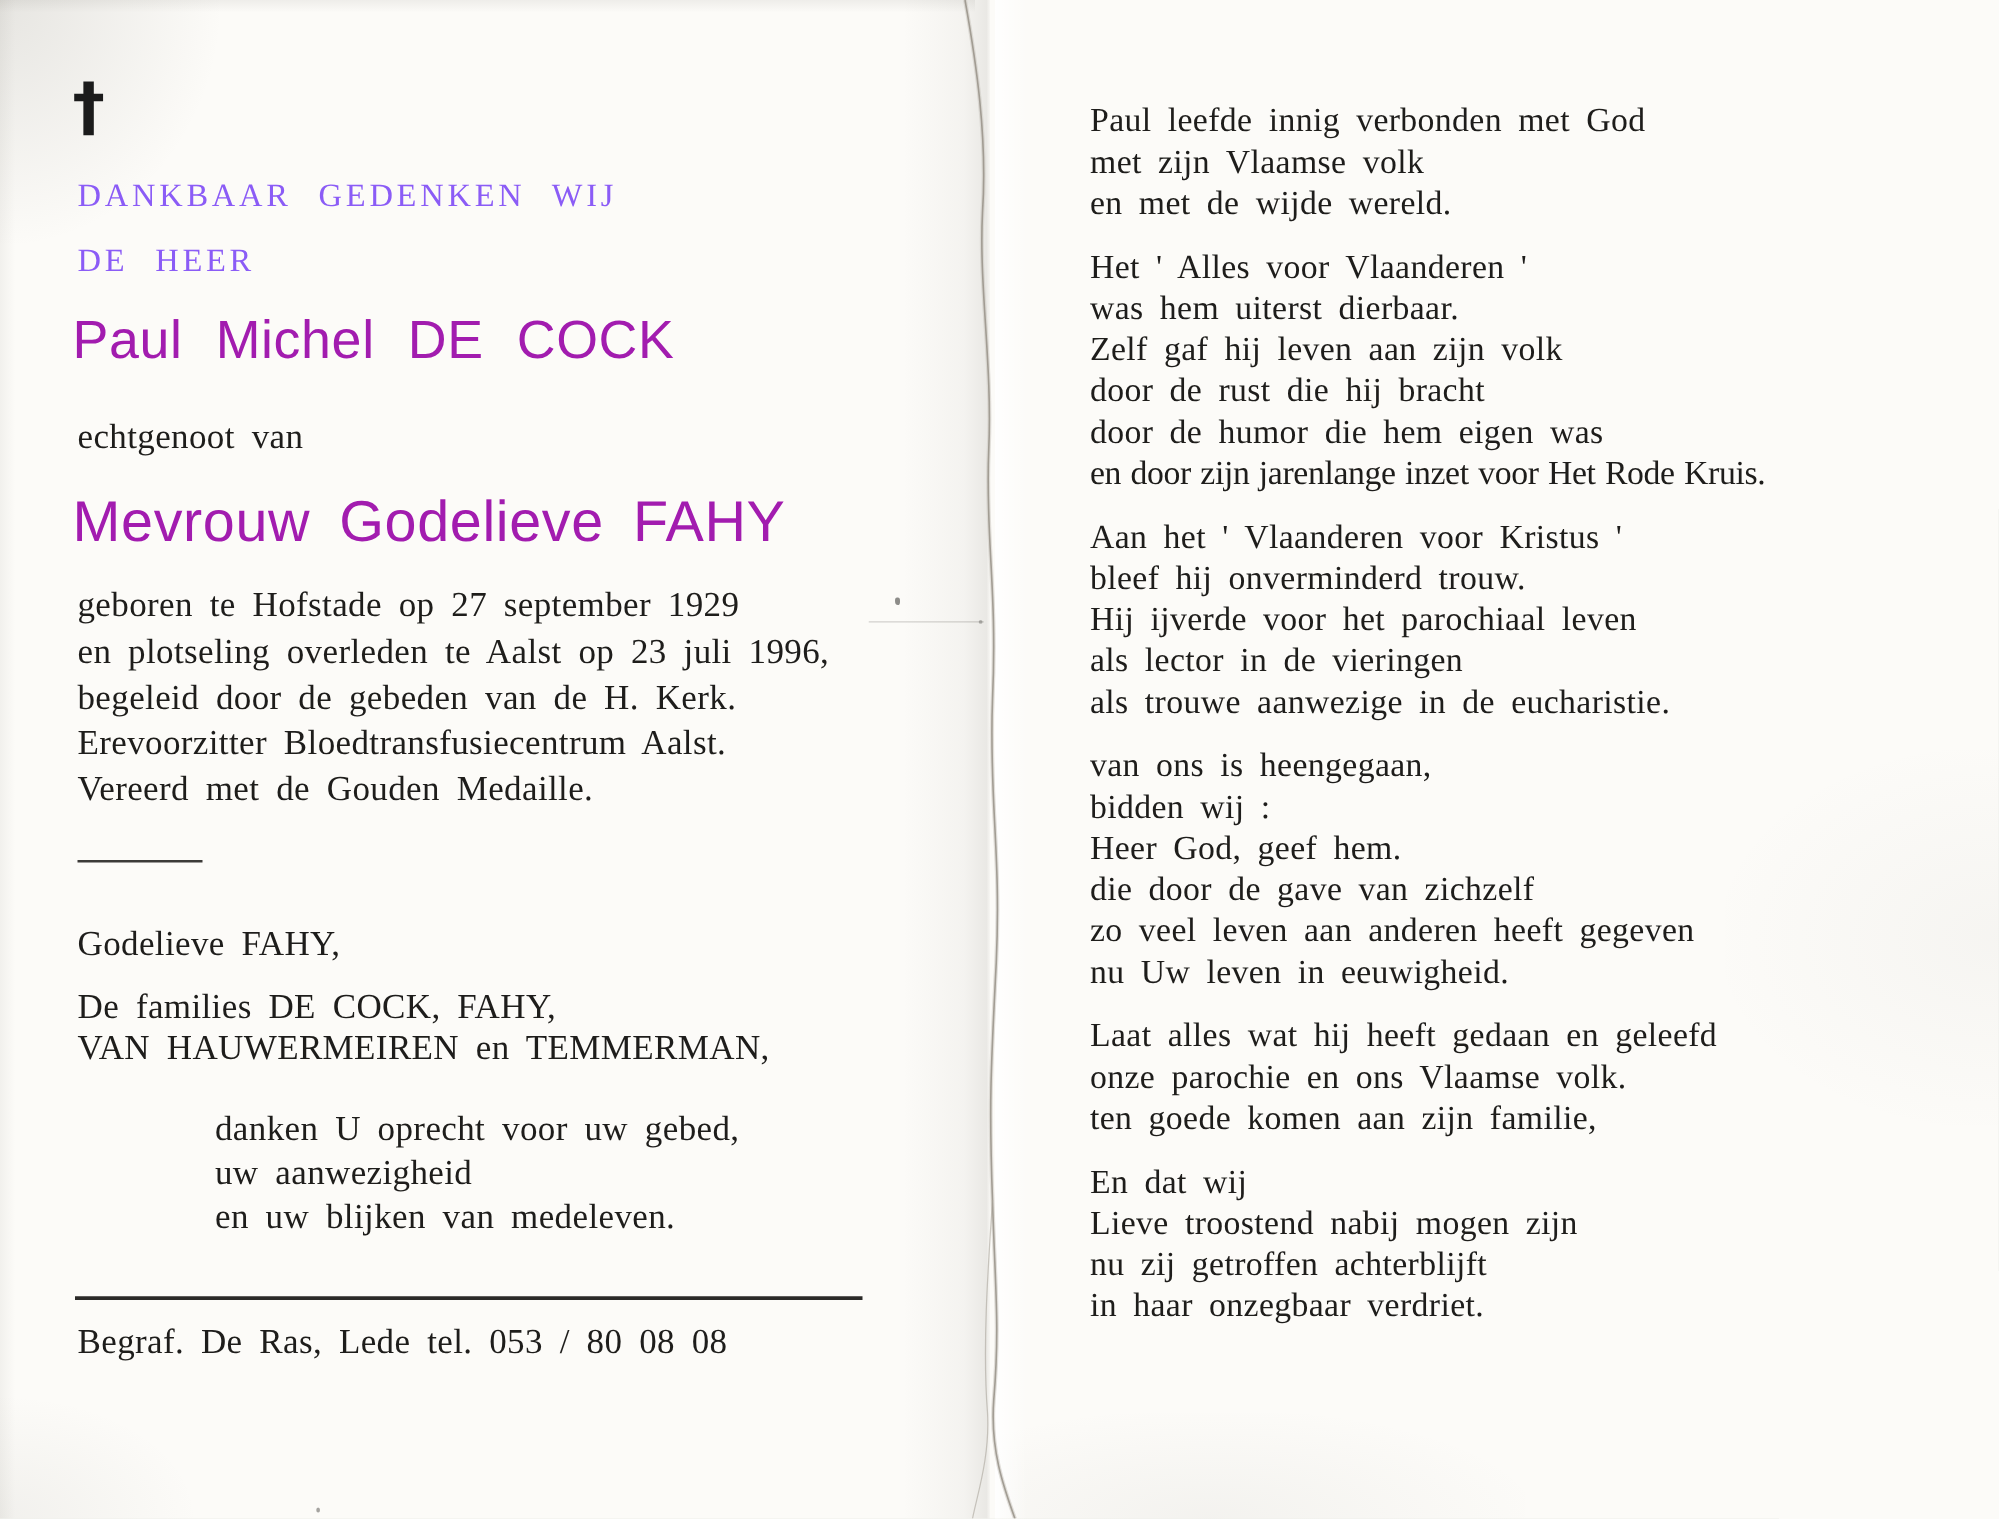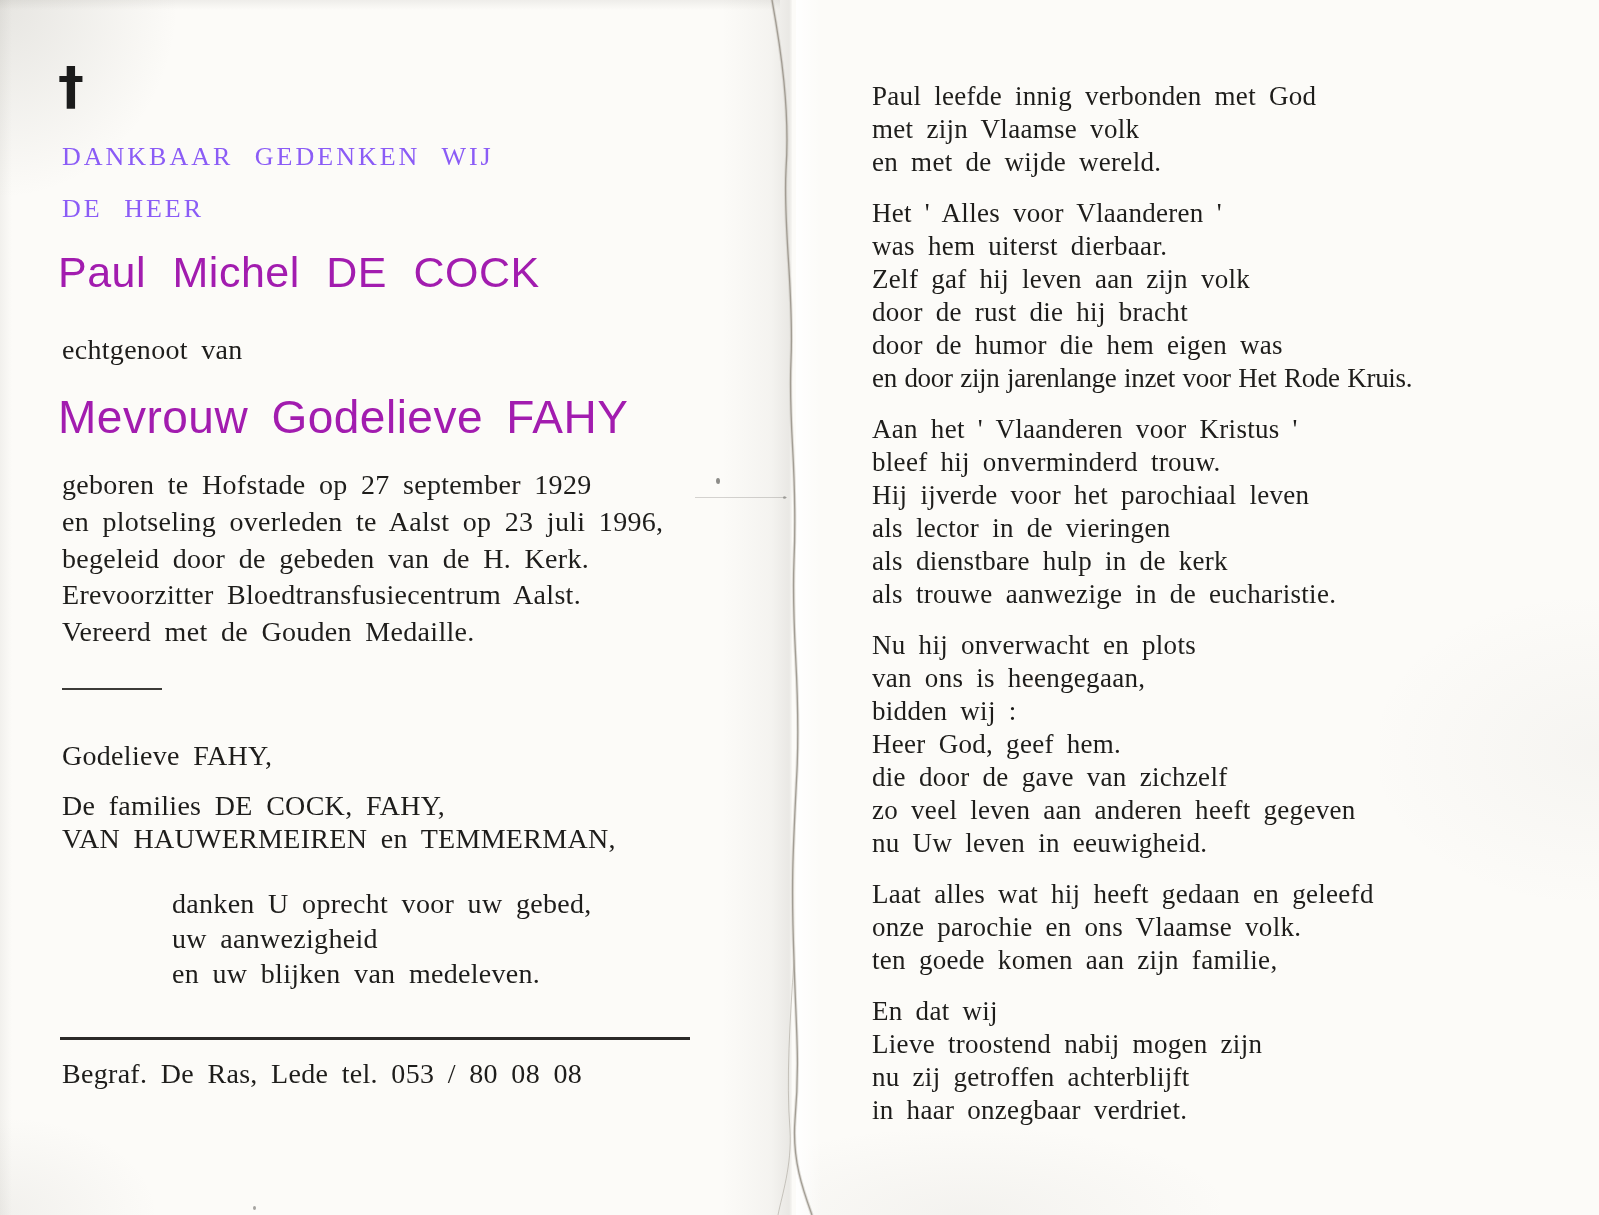--- a/index.html
+++ b/index.html
@@ -123,26 +123,24 @@
       <div>door de rust die hij bracht</div>
       <div>door de humor die hem eigen was</div>
       <div class="squeeze">en door zijn jarenlange inzet voor Het Rode Kruis.</div>
     </div>
 
     <div class="para">
       <div>Aan het ' Vlaanderen voor Kristus '</div>
       <div>bleef hij onverminderd trouw.</div>
       <div>Hij ijverde voor het parochiaal leven</div>
       <div>als lector in de vieringen</div>
-      <div>als dienstbare hulp in de kerk</div>
       <div>als trouwe aanwezige in de eucharistie.</div>
     </div>
 
     <div class="para">
-      <div>Nu hij onverwacht en plots</div>
       <div>van ons is heengegaan,</div>
       <div>bidden wij :</div>
       <div>Heer God, geef hem.</div>
       <div>die door de gave van zichzelf</div>
       <div>zo veel leven aan anderen heeft gegeven</div>
       <div>nu Uw leven in eeuwigheid.</div>
     </div>
 
     <div class="para">
       <div>Laat alles wat hij heeft gedaan en geleefd</div>

